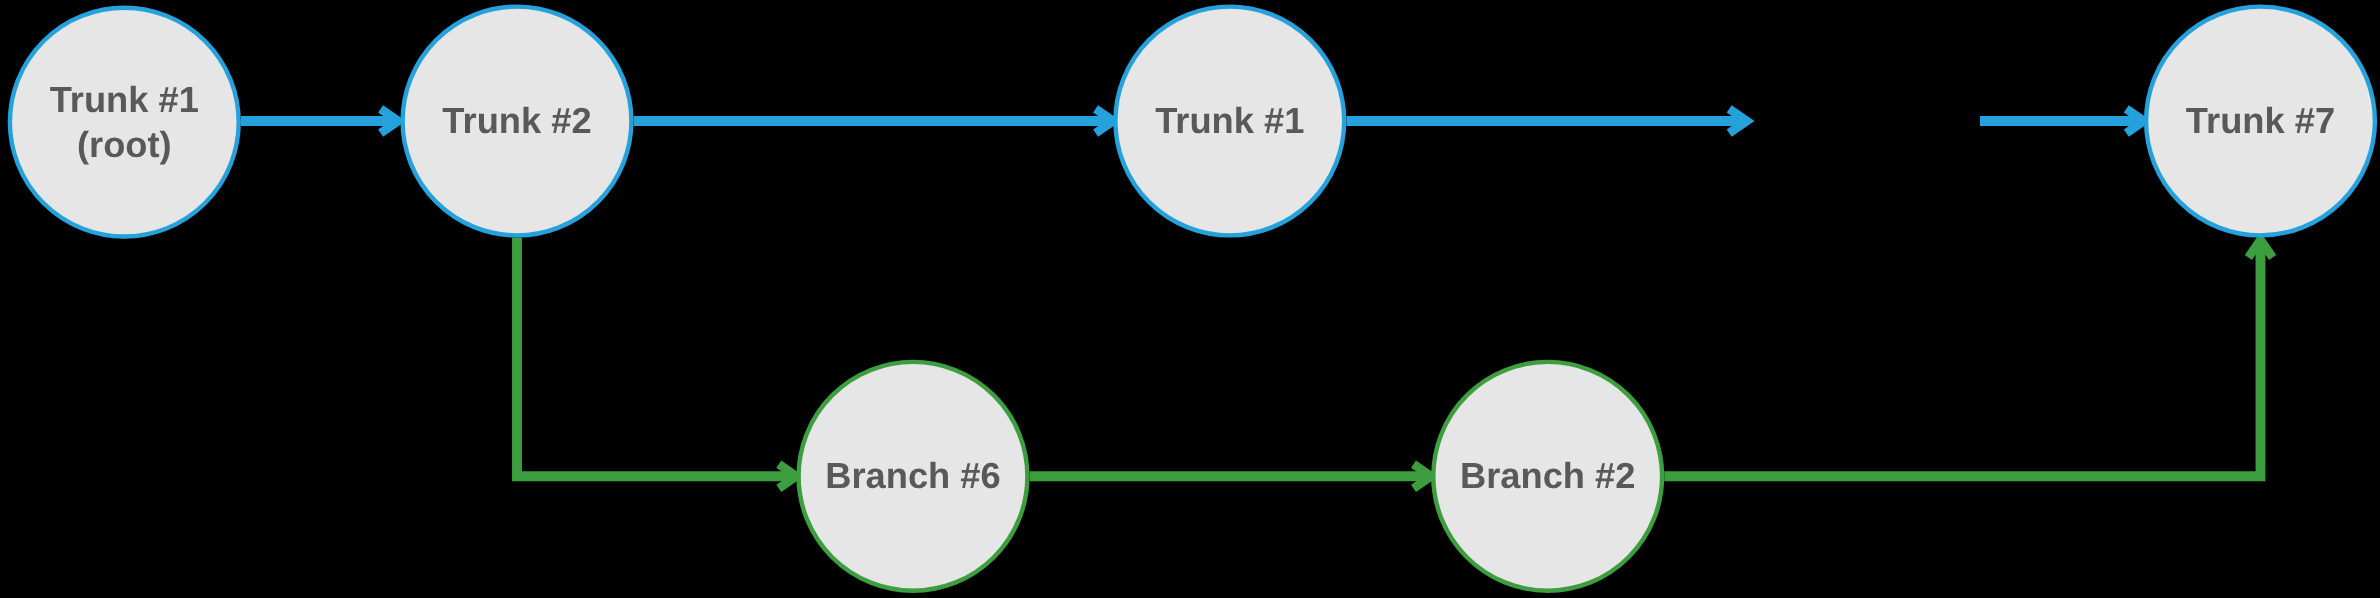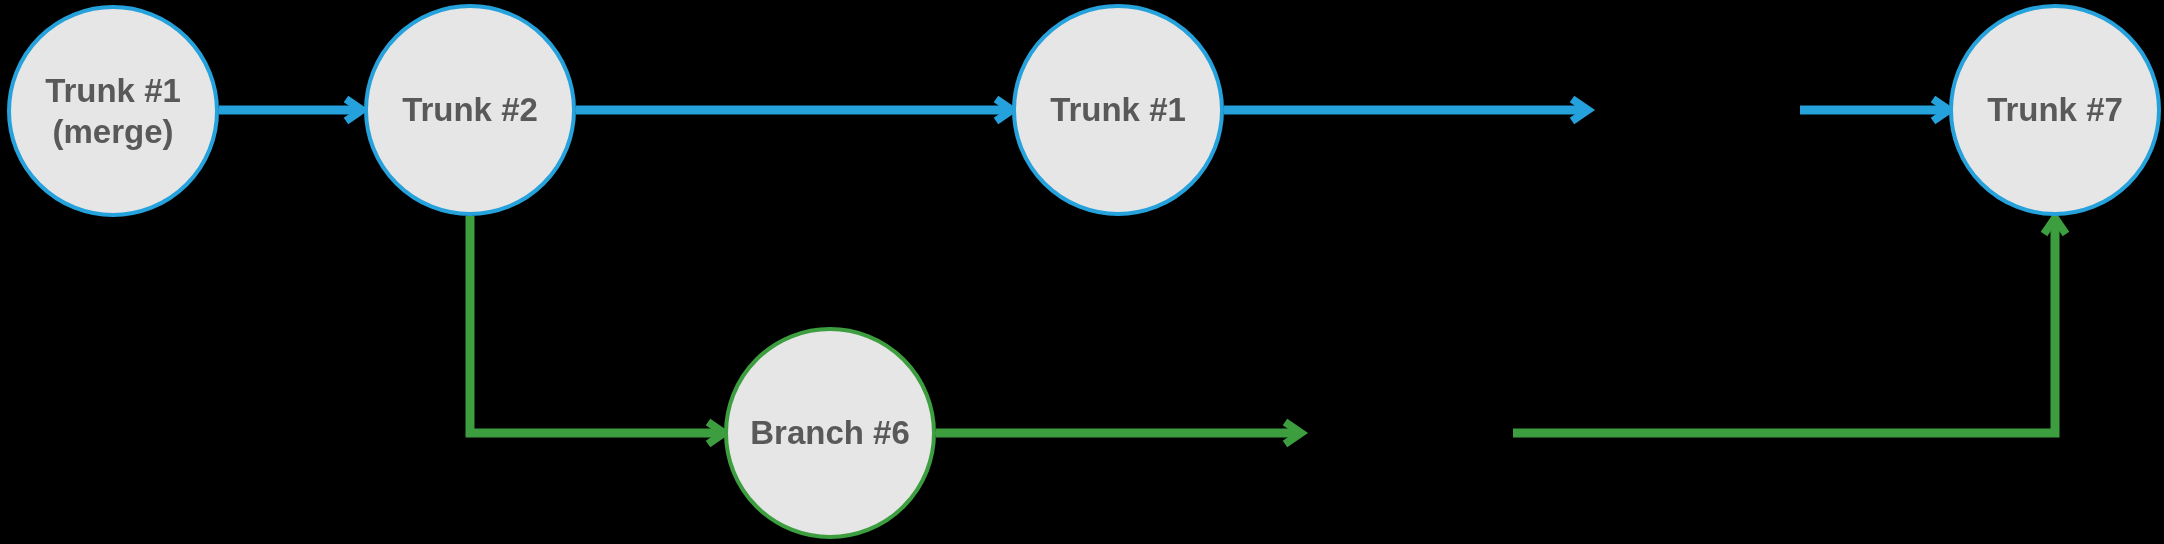--- a/index.html
+++ b/index.html
@@ -85,21 +85,21 @@
     <path class="edge trunk" d="M1224,110 L1588,110" marker-end="url(#arrow-trunk)"></path>
     <path class="edge trunk" d="M1800,110 L1949,110" marker-end="url(#arrow-trunk)"></path>
 
     <path class="edge branch" d="M470,216 L470,433 L724,433" marker-end="url(#arrow-branch)"></path>
     <path class="edge branch" d="M936,433 L1301,433" marker-end="url(#arrow-branch)"></path>
     <path class="edge branch" d="M1513,433 L2055,433 L2055,218" marker-end="url(#arrow-branch)"></path>
   </svg>
 
   <div class="node trunk" style="left:7px; top:5px;">
     <span class="node-label">Trunk #1</span>
-    <span class="node-label">(merge)</span>
+    <span class="node-label">(root)</span>
   </div>
 
   <div class="node trunk" style="left:364px; top:4px;">
     <span class="node-label">Trunk #2</span>
 
   </div>
 
   <div class="node trunk" style="left:1012px; top:4px;">
     <span class="node-label">Trunk #1</span>
 
@@ -108,14 +108,18 @@
 
   <div class="node trunk" style="left:1949px; top:4px;">
     <span class="node-label">Trunk #7</span>
   </div>
 
   <div class="node branch" style="left:724px; top:327px;">
     <span class="node-label">Branch #6</span>
 
   </div>
 
+  <div class="node branch" style="left:1301px; top:327px;">
+    <span class="node-label">Branch #2</span>
+
+  </div>
 
 </div>
 
 </body></html>

